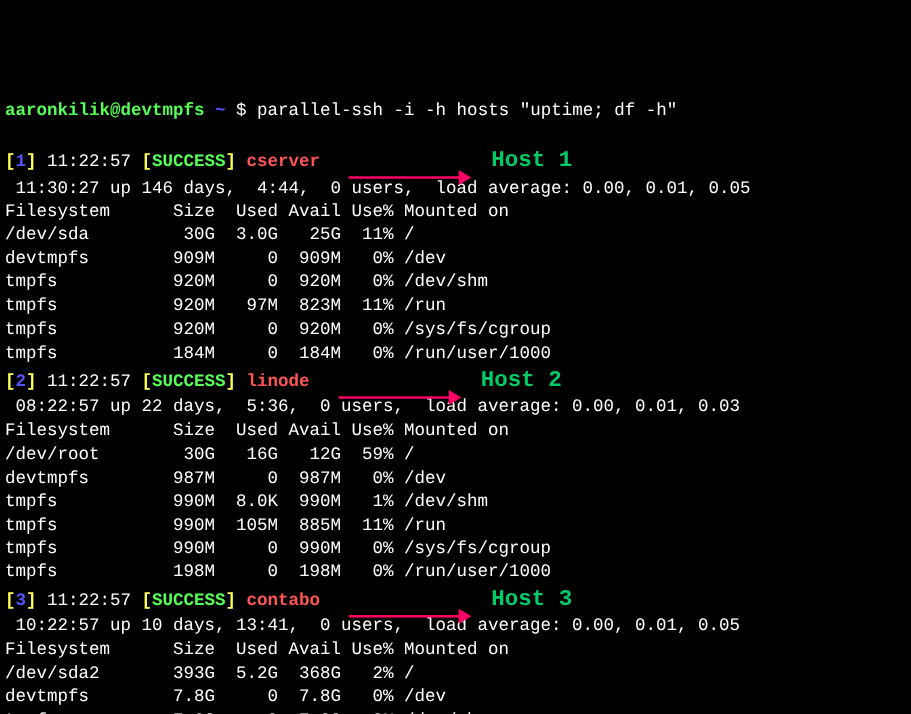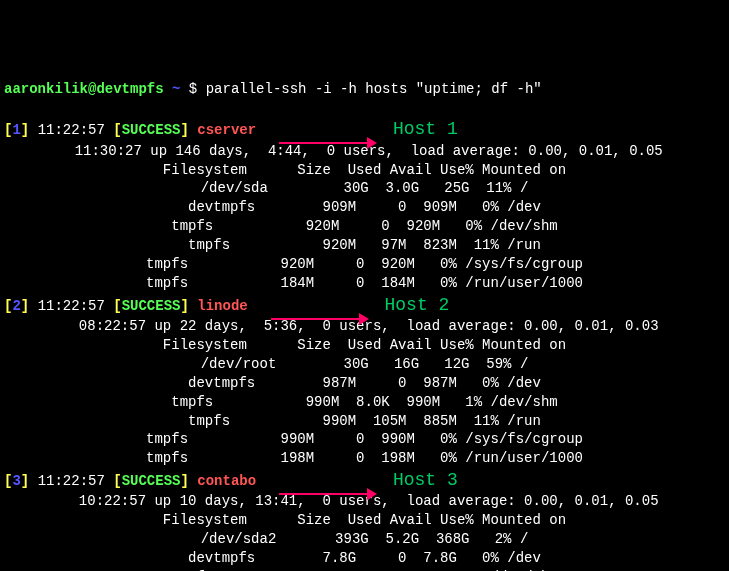--- a/index.html
+++ b/index.html
@@ -16,22 +16,22 @@
   }
   .line { display: block; }
   .user { color: #55ff55; font-weight: bold; }
   .tilde { color: #5555ff; font-weight: bold; }
   .dollar { color: #fff; }
   .cmd { color: #fff; }
   .br-y { color: #ffff55; font-weight: bold; }
   .br-b { color: #5555ff; font-weight: bold; }
   .succ { color: #55ff55; font-weight: bold; }
   .host { color: #ff5555; font-weight: bold; margin-top: 46px; }
-  .txt { color: #fff; text-align: center; }
-  .ann { color: #00cc66; font-weight: normal; font-size: 18px; }
+  .txt { color: #fff; }
+  .ann { color: #00cc66; font-weight: bold; font-size: 18px; }
   .arrow-wrap { position: relative; display: inline-block; width: 120px; }
   .arrow-line {
     position: absolute; top: 8px; left: 6px; width: 90px; height: 2px;
     background: #ff0066;
   }
   .arrow-head {
     position: absolute; top: 3px; left: 94px;
     border-left: 10px solid #ff0066;
     border-top: 6px solid transparent;
     border-bottom: 6px solid transparent;

